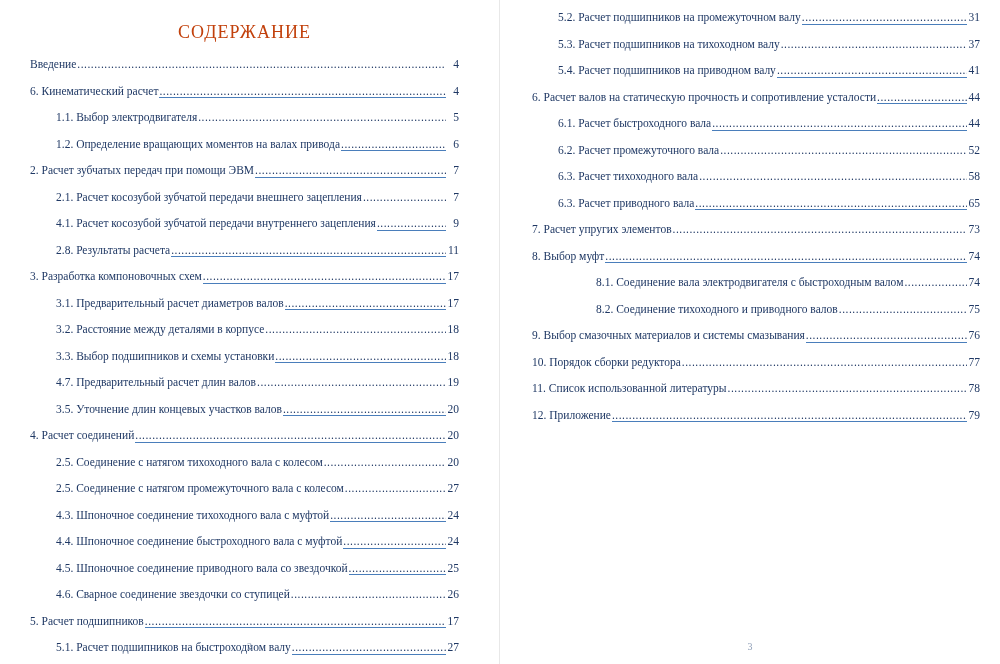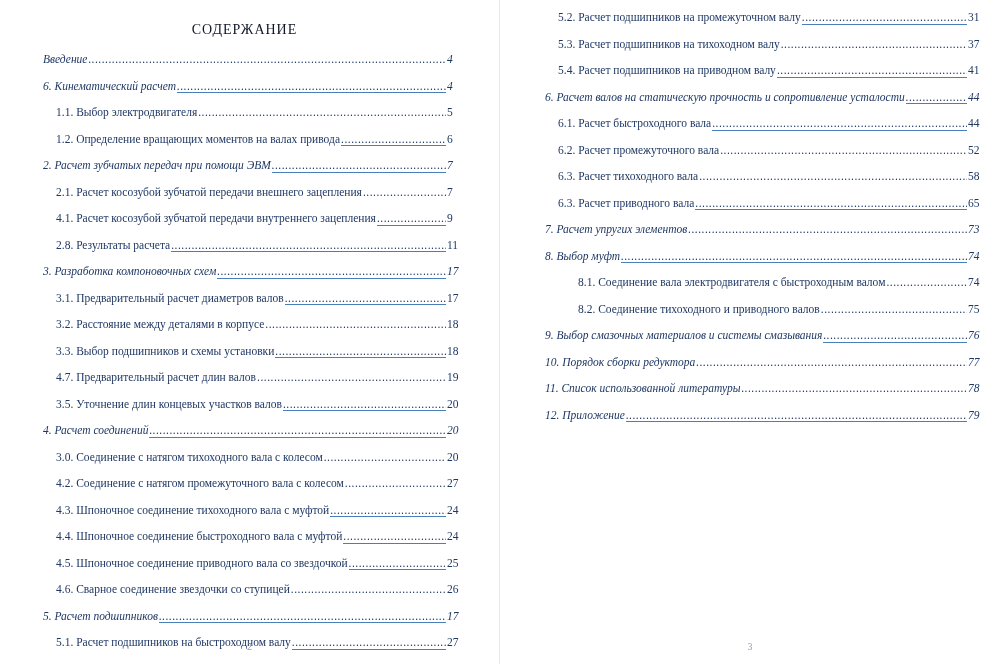--- a/index.html
+++ b/index.html
@@ -30,22 +30,22 @@
   }
   .page.left {
     padding: 10px 40px 0 30px;
     border-right: 1px solid #e8e8e8;
   }
   .page.right {
     padding: 10px 20px 0 32px;
   }
   .doc-title {
     text-align: center;
-    color: #0f172a;
-    font-size: 14px;
+    color: #c2410c;
+    font-size: 18px;
     letter-spacing: 1px;
     margin: 12px 0 14px 0;
     font-family: "Liberation Serif", serif;
   }
   .toc-list {
     list-style: none;
     margin: 0;
     padding: 0;
   }
   .toc-row {
@@ -64,25 +64,26 @@
     flex: 1 1 auto;
     overflow: hidden;
     white-space: nowrap;
     margin: 0 1px;
     color: #1f3864;
     font-size: 11.5px;
     letter-spacing: 0.5px;
   }
   .toc-row .page-num {
     flex: 0 0 auto;
+    text-align: right;
     min-width: 12px;
   }
-  .lvl-0 { margin-left: 13px; font-style: italic; }
+  .lvl-0 { margin-left: 0; }
   .lvl-1 { margin-left: 26px; }
-  .lvl-2 { margin-left: 46px; }
+  .lvl-2 { margin-left: 64px; }
   .underline-seg {
     position: relative;
   }
   .underline-seg::after {
     content: "";
     position: absolute;
     left: 0;
     right: 0;
     bottom: 1px;
     height: 1px;
@@ -176,26 +177,26 @@
           <span class="label">3.5. Уточнение длин концевых участков валов</span>
           <span class="dots underline-seg">........................................................................................................................</span>
           <span class="page-num">20</span>
         </li>
         <li class="toc-row lvl-0">
           <span class="label">4. Расчет соединений</span>
           <span class="dots underline-seg">........................................................................................................................</span>
           <span class="page-num">20</span>
         </li>
         <li class="toc-row lvl-1">
-          <span class="label">3.0. Соединение с натягом тихоходного вала с колесом</span>
+          <span class="label">2.5. Соединение с натягом тихоходного вала с колесом</span>
           <span class="dots">........................................................................................................................</span>
           <span class="page-num">20</span>
         </li>
         <li class="toc-row lvl-1">
-          <span class="label">4.2. Соединение с натягом промежуточного вала с колесом</span>
+          <span class="label">2.5. Соединение с натягом промежуточного вала с колесом</span>
           <span class="dots">........................................................................................................................</span>
           <span class="page-num">27</span>
         </li>
         <li class="toc-row lvl-1">
           <span class="label">4.3. Шпоночное соединение тихоходного вала с муфтой</span>
           <span class="dots underline-seg">........................................................................................................................</span>
           <span class="page-num">24</span>
         </li>
         <li class="toc-row lvl-1">
           <span class="label">4.4. Шпоночное соединение быстроходного вала с муфтой</span>

